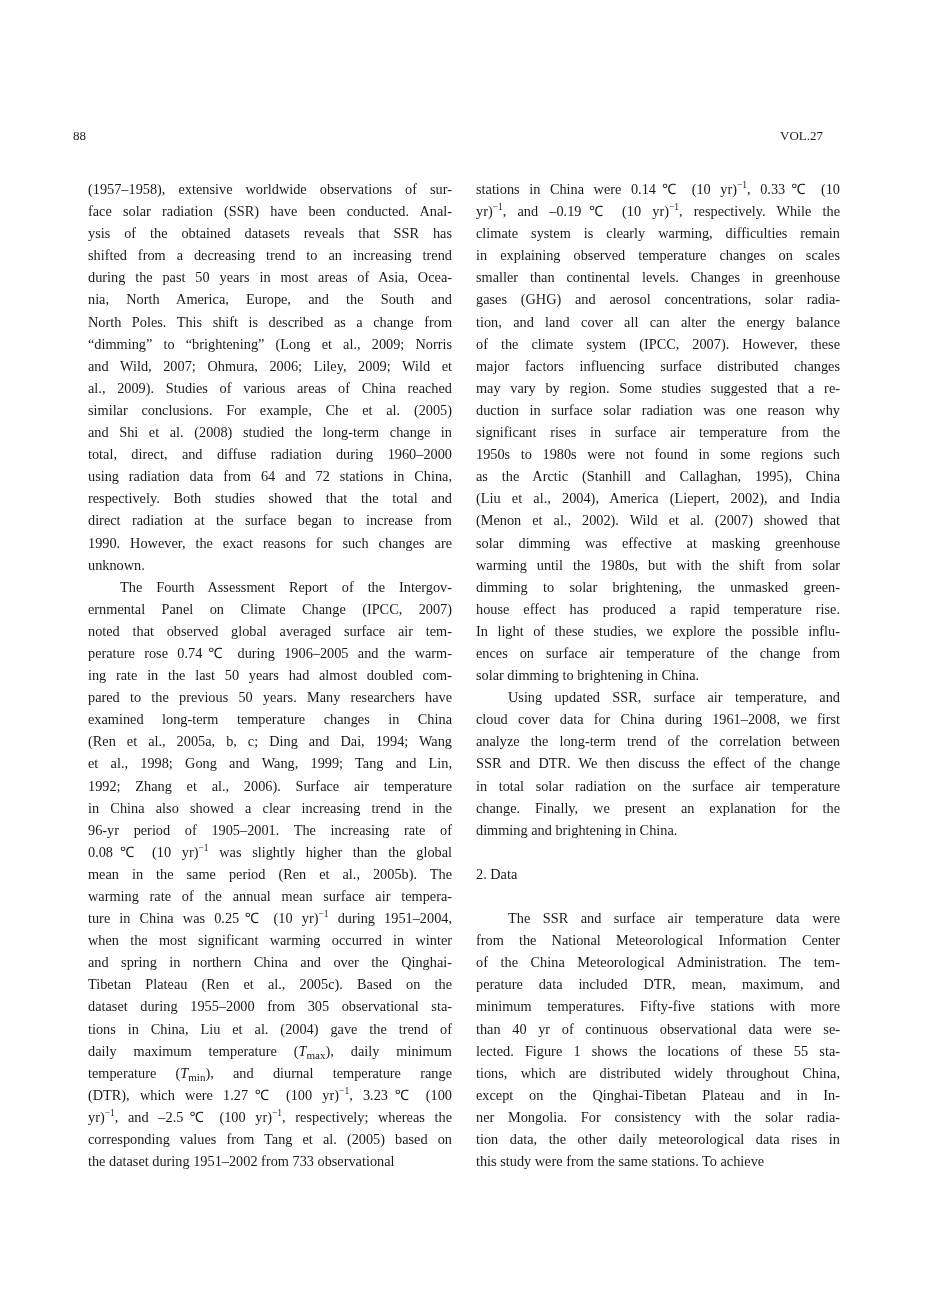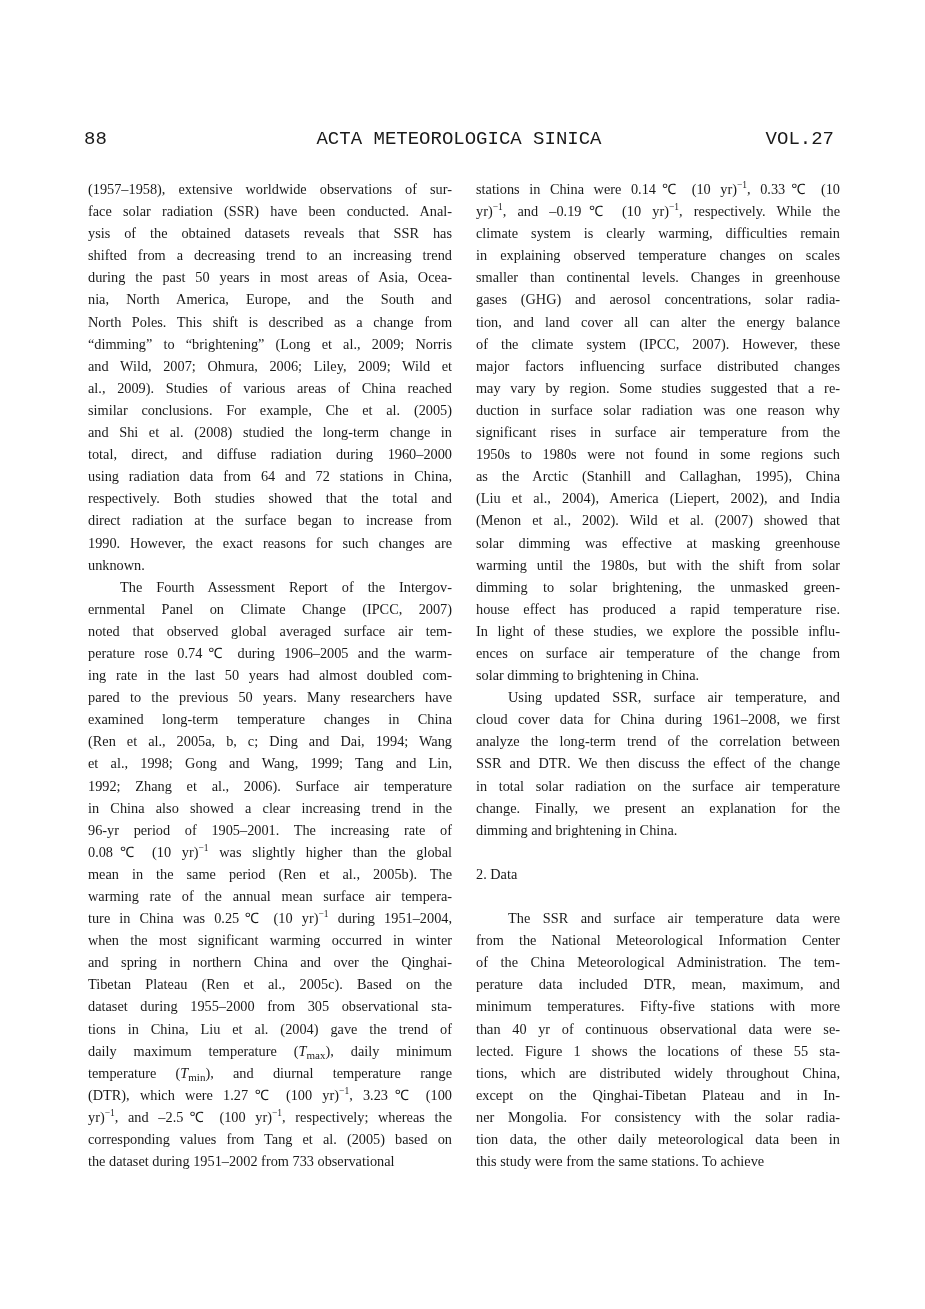--- a/index.html
+++ b/index.html
@@ -2,22 +2,22 @@
 <html><head>
 <meta charset="utf-8">
 <style>
   html, body { margin: 0; padding: 0; background: #ffffff; }
   body {
     width: 925px; height: 1309px; position: relative; overflow: hidden;
     font-family: "DejaVu Serif", "Liberation Serif", serif;
     color: #1a1a1a;
   }
   .header {
-    position: absolute; top: 128px; left: 84px; width: 750px; height: 20px;
-    font-family: Liberation Mono, monospace; font-size: 19px;
+    position: absolute; top: 128px; left: 73px; width: 750px; height: 20px;
+    font-family: Liberation Serif, serif; font-size: 13px;
   }
   .header .pg { position: absolute; left: 0; top: 0; }
   .header .journal { position: absolute; left: 0; right: 0; text-align: center; top: 0; }
   .header .vol { position: absolute; right: 0; top: 0; }
   .col {
     position: absolute; top: 178px; width: 364px;
     font-family: "Liberation Serif", serif; font-size: 14.3px;
   }
   .col.left { left: 88px; }
   .col.right { left: 476px; }
@@ -31,21 +31,20 @@
   .line.heading { font-weight: normal; text-align-last: left; }
   sup { font-size: 9.5px; line-height: 0; vertical-align: 6px; }
   sub { font-size: 11px; line-height: 0; vertical-align: -3px; }
   i { font-style: italic; }
 </style>
 </head>
 <body>
 
 <div class="header">
   <span class="pg">88</span>
-  <span class="journal">ACTA METEOROLOGICA SINICA</span>
   <span class="vol">VOL.27</span>
 </div>
 
 <div class="col left" id="col-left">
     <span class="line">(1957–1958), extensive worldwide observations of sur-</span>
     <span class="line">face solar radiation (SSR) have been conducted. Anal-</span>
     <span class="line">ysis of the obtained datasets reveals that SSR has</span>
     <span class="line">shifted from a decreasing trend to an increasing trend</span>
     <span class="line">during the past 50 years in most areas of Asia, Ocea-</span>
     <span class="line">nia, North America, Europe, and the South and</span>
@@ -126,15 +125,15 @@
     <span class="line indent">The SSR and surface air temperature data were</span>
     <span class="line">from the National Meteorological Information Center</span>
     <span class="line">of the China Meteorological Administration. The tem-</span>
     <span class="line">perature data included DTR, mean, maximum, and</span>
     <span class="line">minimum temperatures. Fifty-five stations with more</span>
     <span class="line">than 40 yr of continuous observational data were se-</span>
     <span class="line">lected. Figure 1 shows the locations of these 55 sta-</span>
     <span class="line">tions, which are distributed widely throughout China,</span>
     <span class="line">except on the Qinghai-Tibetan Plateau and in In-</span>
     <span class="line">ner Mongolia. For consistency with the solar radia-</span>
-    <span class="line">tion data, the other daily meteorological data been in</span>
+    <span class="line">tion data, the other daily meteorological data rises in</span>
     <span class="line last">this study were from the same stations. To achieve</span>
   </div>
 
 </body></html>

